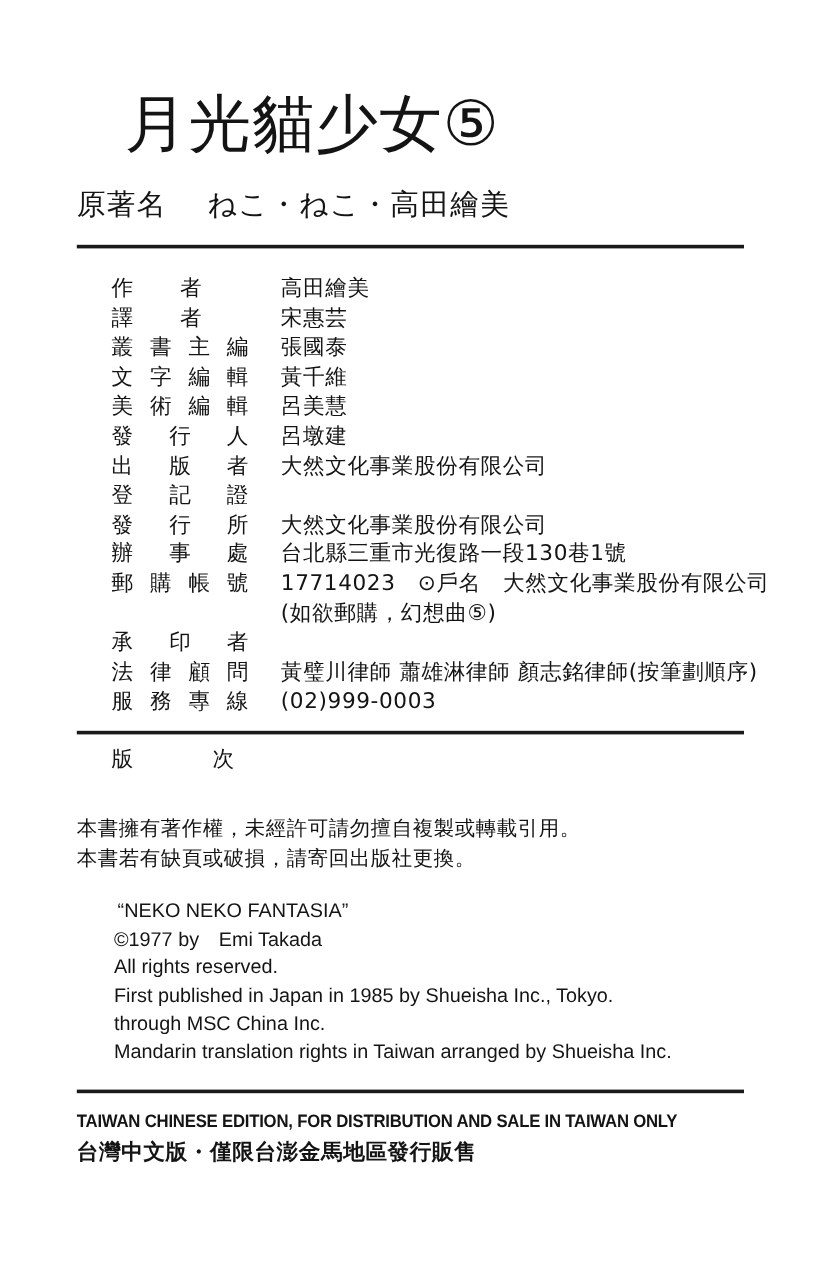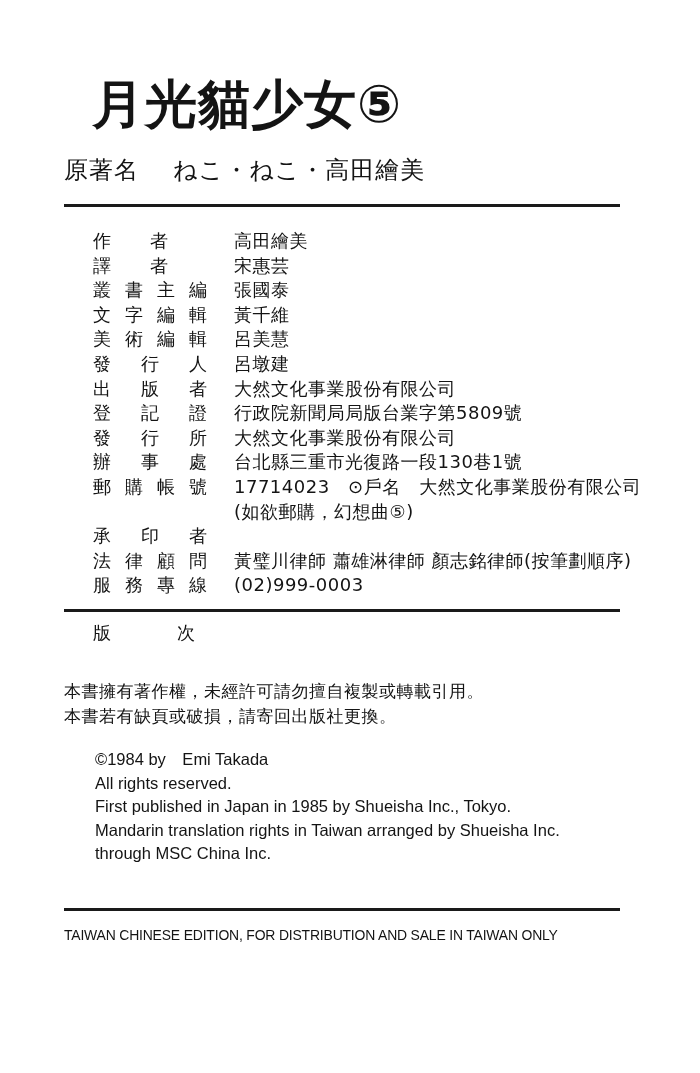--- a/index.html
+++ b/index.html
@@ -2,34 +2,34 @@
 <html><head>
 <meta charset="utf-8">
 <style>
   html, body { margin: 0; padding: 0; }
   body {
     width: 700px; height: 1073px; background: #ffffff; position: relative; overflow: hidden;
     color: #141414;
     font-family: "DejaVu Sans", "Liberation Sans", sans-serif;
   }
   .abs { position: absolute; white-space: nowrap; }
-  .title { left: 92px; top: 74px; font-size: 52px; line-height: 60px; letter-spacing: 1px; font-weight: bold; }
+  .title { left: 104px; top: 74px; font-size: 52px; line-height: 60px; letter-spacing: 1px; }
   .subtitle { left: 64px; top: 154px; font-size: 24px; line-height: 32px; letter-spacing: 1px; }
   .rule { position: absolute; left: 64px; width: 556px; height: 3px; background: #1a1a1a; }
   .credits { position: absolute; left: 64px; top: 229px; width: 580px; }
   .row { display: flex; height: 24.6px; line-height: 24.6px; font-size: 18px; }
   .lbl { width: 114px; display: flex; justify-content: space-between; padding-left: 29px; box-sizing: content-box; margin-right: 27px; }
   .lbl span { display: inline-block; }
   .val { white-space: nowrap; letter-spacing: 0.5px; }
   .edition { position: absolute; left: 64px; top: 621px; display: flex; font-size: 18px; line-height: 24px; }
   .notice { position: absolute; left: 64px; font-size: 17px; line-height: 24px; letter-spacing: 0.5px; }
   .en { position: absolute; left: 95px; top: 748px; font-family: "Liberation Sans", sans-serif; font-size: 16.5px; line-height: 23.5px; }
   .en div { white-space: nowrap; }
   .en .q { padding-left: 3px; }
-  .foot { position: absolute; left: 64px; top: 922px; }
+  .foot { position: absolute; left: 64px; top: 922px; font-weight: bold; }
   .foot .l1 { font-family: "Liberation Sans", sans-serif; font-size: 15px; line-height: 26px; letter-spacing: -0.2px; transform: scaleX(0.93); transform-origin: left; }
   .foot .l2 { font-size: 18px; line-height: 26px; letter-spacing: 0.5px; }
   .foot .l3 { font-family: "Liberation Sans", sans-serif; font-size: 20px; line-height: 30px; }
 </style>
 </head>
 <body>
 
 <div class="abs title">月光貓少女⑤</div>
 
 <div class="abs subtitle">
@@ -95,21 +95,20 @@
         <span>者</span>
       </div>
       <div class="val">大然文化事業股份有限公司</div>
     </div>
     <div class="row">
       <div class="lbl">
         <span>登</span>
         <span>記</span>
         <span>證</span>
       </div>
-      <div class="val">行政院新聞局局版台業字第5809號</div>
     </div>
     <div class="row">
       <div class="lbl">
         <span>發</span>
         <span>行</span>
         <span>所</span>
       </div>
       <div class="val">大然文化事業股份有限公司</div>
     </div>
     <div class="row">
@@ -166,24 +165,26 @@
   <div class="lbl" style="width:172px;padding-left:29px;margin-right:27px;display:flex;justify-content:flex-start;gap:66px">
     <span>版</span>
     <span>次</span>
   </div>
 </div>
 
 <div class="notice" style="top:679px">本書擁有著作權，未經許可請勿擅自複製或轉載引用。</div>
 <div class="notice" style="top:704px">本書若有缺頁或破損，請寄回出版社更換。</div>
 
 <div class="en">
-  <div>©1984 by　Emi Takada</div>
+  <div class="q">“NEKO NEKO FANTASIA”</div>
+  <div>©1977 by　Emi Takada</div>
   <div>All rights reserved.</div>
   <div>First published in Japan in 1985 by Shueisha Inc., Tokyo.</div>
+  <div>through MSC China Inc.</div>
   <div>Mandarin translation rights in Taiwan arranged by Shueisha Inc.</div>
-  <div>through MSC China Inc.</div>
 </div>
 
 <div class="rule" style="top:908px"></div>
 
 <div class="foot">
   <div class="l1">TAIWAN CHINESE EDITION, FOR DISTRIBUTION AND SALE IN TAIWAN ONLY</div>
+  <div class="l2">台灣中文版・僅限台澎金馬地區發行販售</div>
 </div>
 
 </body></html>

